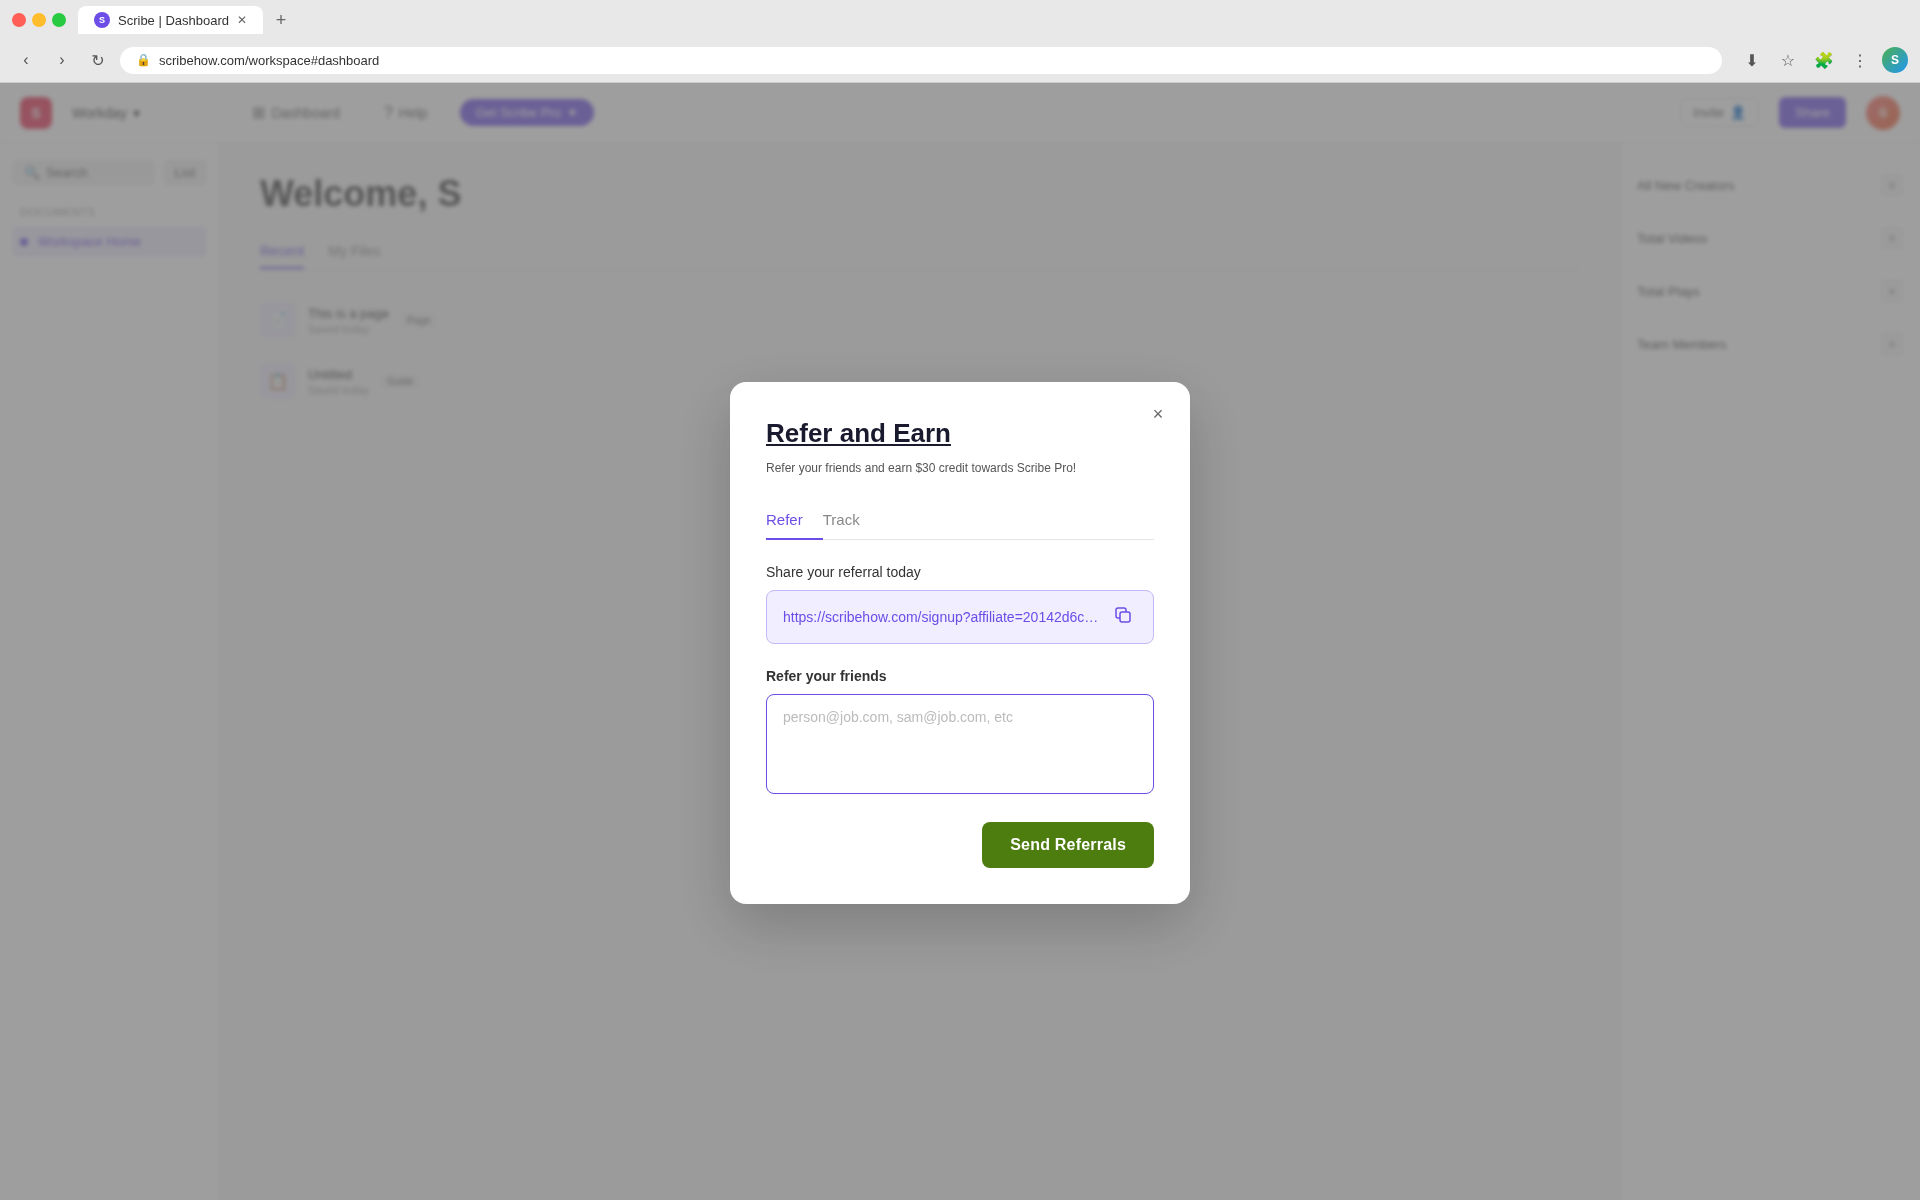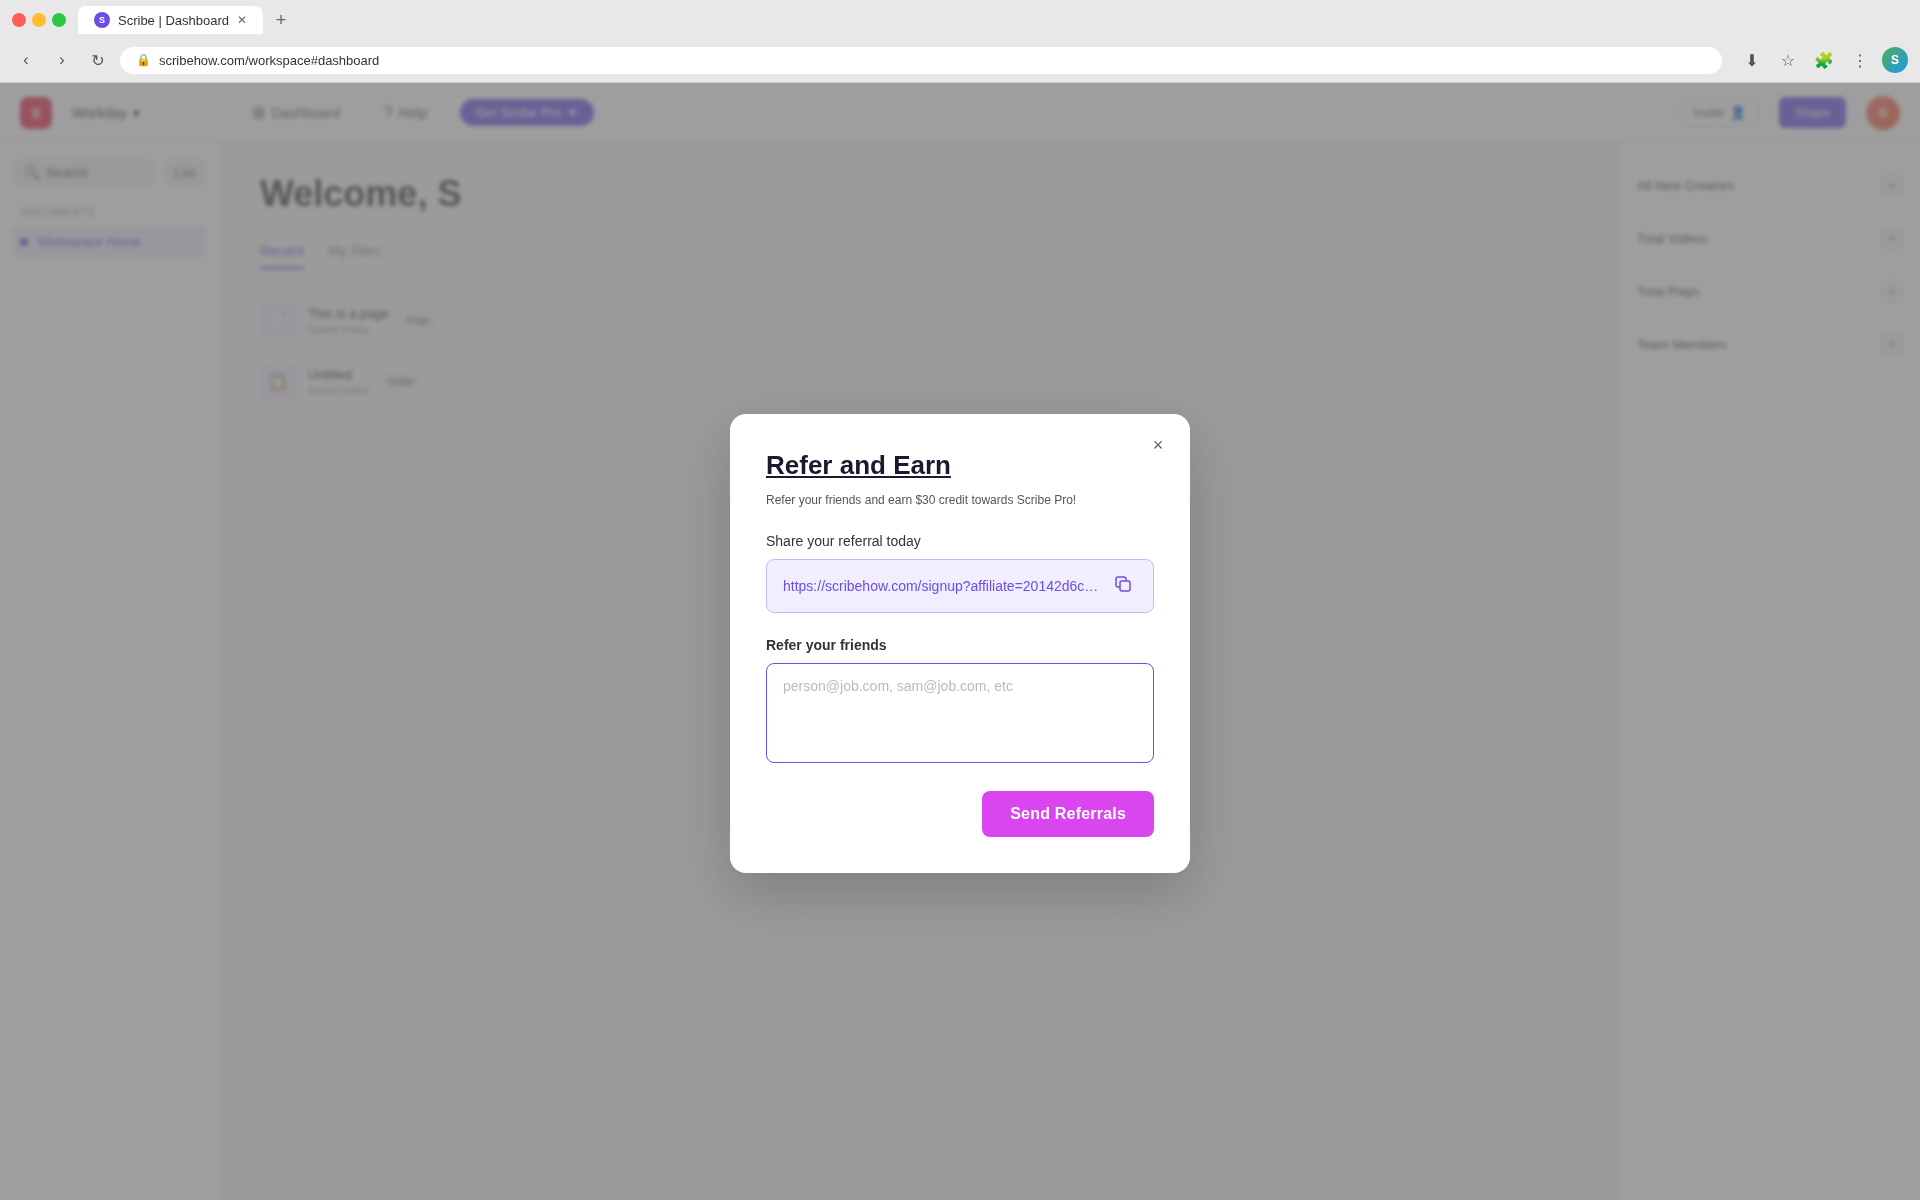--- a/index.html
+++ b/index.html
@@ -532,21 +532,21 @@
       height: 100px;
       outline: none;
       font-family: inherit;
       margin-bottom: 24px;
     }
     .refer-friends-textarea::placeholder { color: #bbb; }
 
     
     .send-referrals-btn {
       float: right;
-      background: #d946ef;
+      background: #4d7c0f;
       color: white;
       border: none;
       border-radius: 8px;
       padding: 14px 28px;
       font-size: 16px;
       font-weight: 600;
       cursor: pointer;
       letter-spacing: 0.2px;
     }
     .clearfix::after { content: ''; display: block; clear: both; }
@@ -697,20 +697,24 @@
 
   <div class="modal-backdrop">
     <div class="modal">
       <button class="modal-close">
         <span>×</span>
       </button>
       <h2 class="modal-title">Refer and Earn</h2>
       <p class="modal-subtitle">Refer your friends and earn $30 credit towards Scribe Pro!</p>
 
       
+      <div class="modal-tabs">
+        <div class="modal-tab active">Refer</div>
+        <div class="modal-tab">Track</div>
+      </div>
 
       
       <div class="referral-section-label">Share your referral today</div>
       <div class="referral-link-box">
         <span class="referral-link-text">https://scribehow.com/signup?affiliate=20142d6c-03...</span>
         <button class="copy-btn">
           <span>
             <svg width="20" height="20" viewBox="0 0 20 20" fill="none">
               <rect x="7" y="7" width="10" height="10" rx="2" stroke="#6c4de6" stroke-width="1.5"></rect>
               <path d="M13 7V5a2 2 0 0 0-2-2H5a2 2 0 0 0-2 2v6a2 2 0 0 0 2 2h2" stroke="#6c4de6" stroke-width="1.5"></path>

